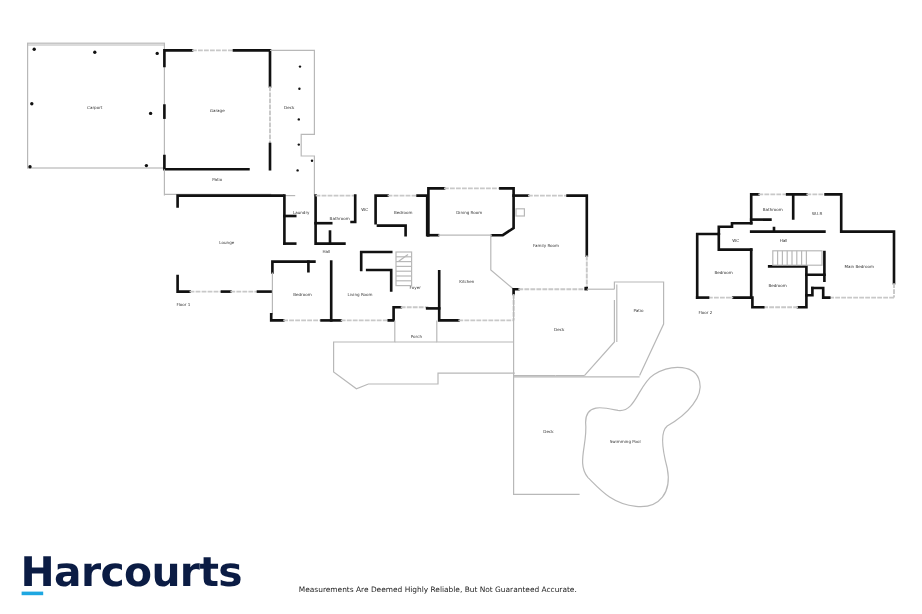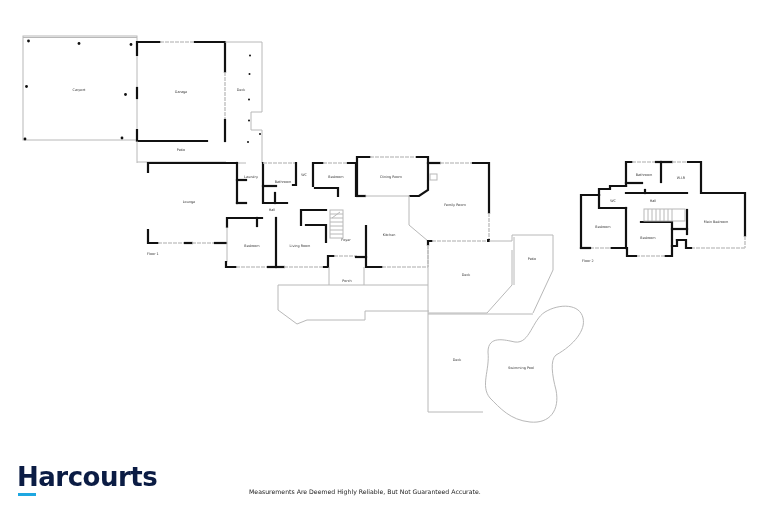--- a/index.html
+++ b/index.html
@@ -4,21 +4,21 @@
 <style>
   html, body { margin: 0; padding: 0; background: #ffffff; }
   body { width: 768px; height: 512px; position: relative; overflow: hidden; font-family: "DejaVu Sans", sans-serif; }
   #plan { position: absolute; left: 0; top: 0; width: 768px; height: 512px; }
   .lbl { font-family: "DejaVu Sans", sans-serif; font-size: 3.4px; fill: #333; text-anchor: middle; dominant-baseline: middle; }
   .floor-lbl { font-family: "DejaVu Sans", sans-serif; font-size: 3.4px; fill: #333; text-anchor: start; dominant-baseline: middle; }
   .wall { stroke: #111; stroke-width: 2.2; fill: none; stroke-linecap: square; }
   .thin { stroke: #b8b8b8; stroke-width: 1; fill: none; }
   .win { stroke: #c8c8c8; stroke-width: 1.6; fill: none; stroke-dasharray: 4 1; }
   .post { fill: #111; }
-  .logo { position: absolute; left: 17px; top: 462px; font-family: "DejaVu Sans", sans-serif; font-weight: bold; font-size: 26px; color: #0b1c44; letter-spacing: -0.5px; line-height: 30px; }
+  .logo { position: absolute; left: 17px; top: 462px; font-family: "DejaVu Sans", sans-serif; font-weight: bold; font-size: 34px; color: #0b1c44; letter-spacing: -0.5px; line-height: 30px; }
   .logo-bar { position: absolute; left: 18px; top: 493px; width: 18px; height: 3px; background: #1ea7e1; }
   .disclaimer { position: absolute; left: 249px; top: 488px; font-family: "DejaVu Sans", sans-serif; font-size: 6.2px; color: #222; white-space: nowrap; }
 </style>
 </head>
 <body>
 
 <svg id="plan" viewBox="0 0 768 512" xmlns="http://www.w3.org/2000/svg">
 
   <g>
 

